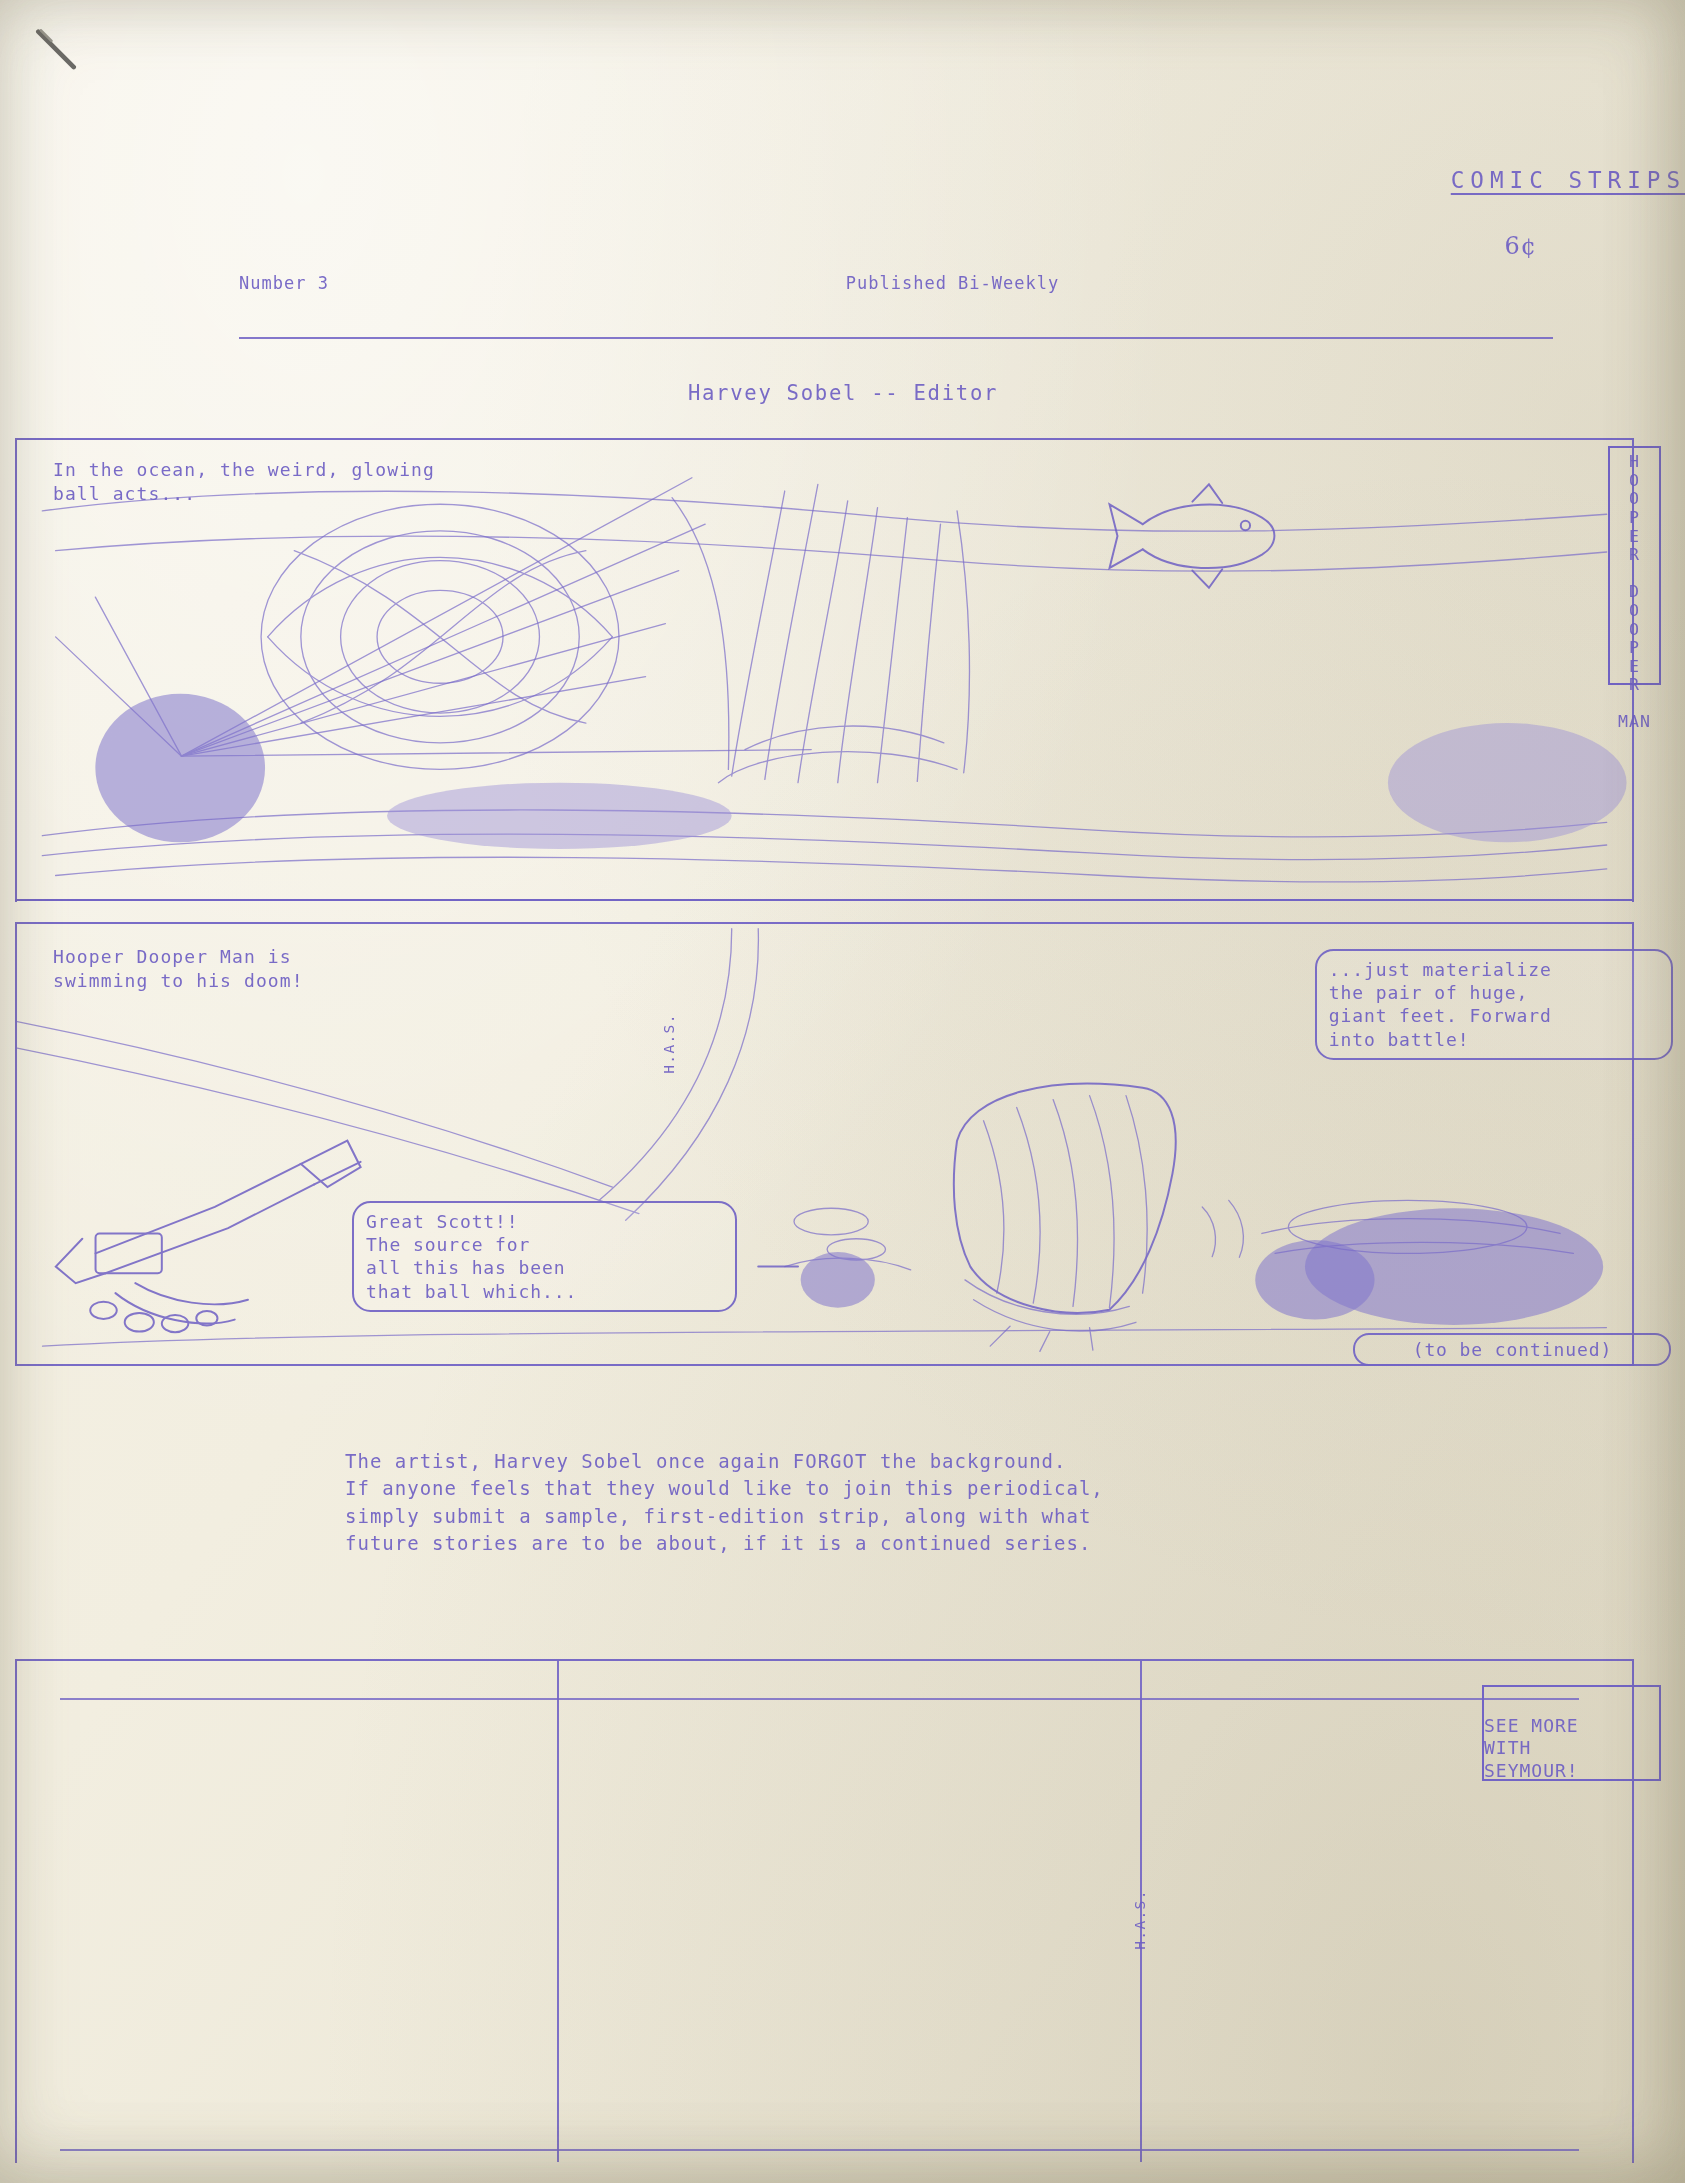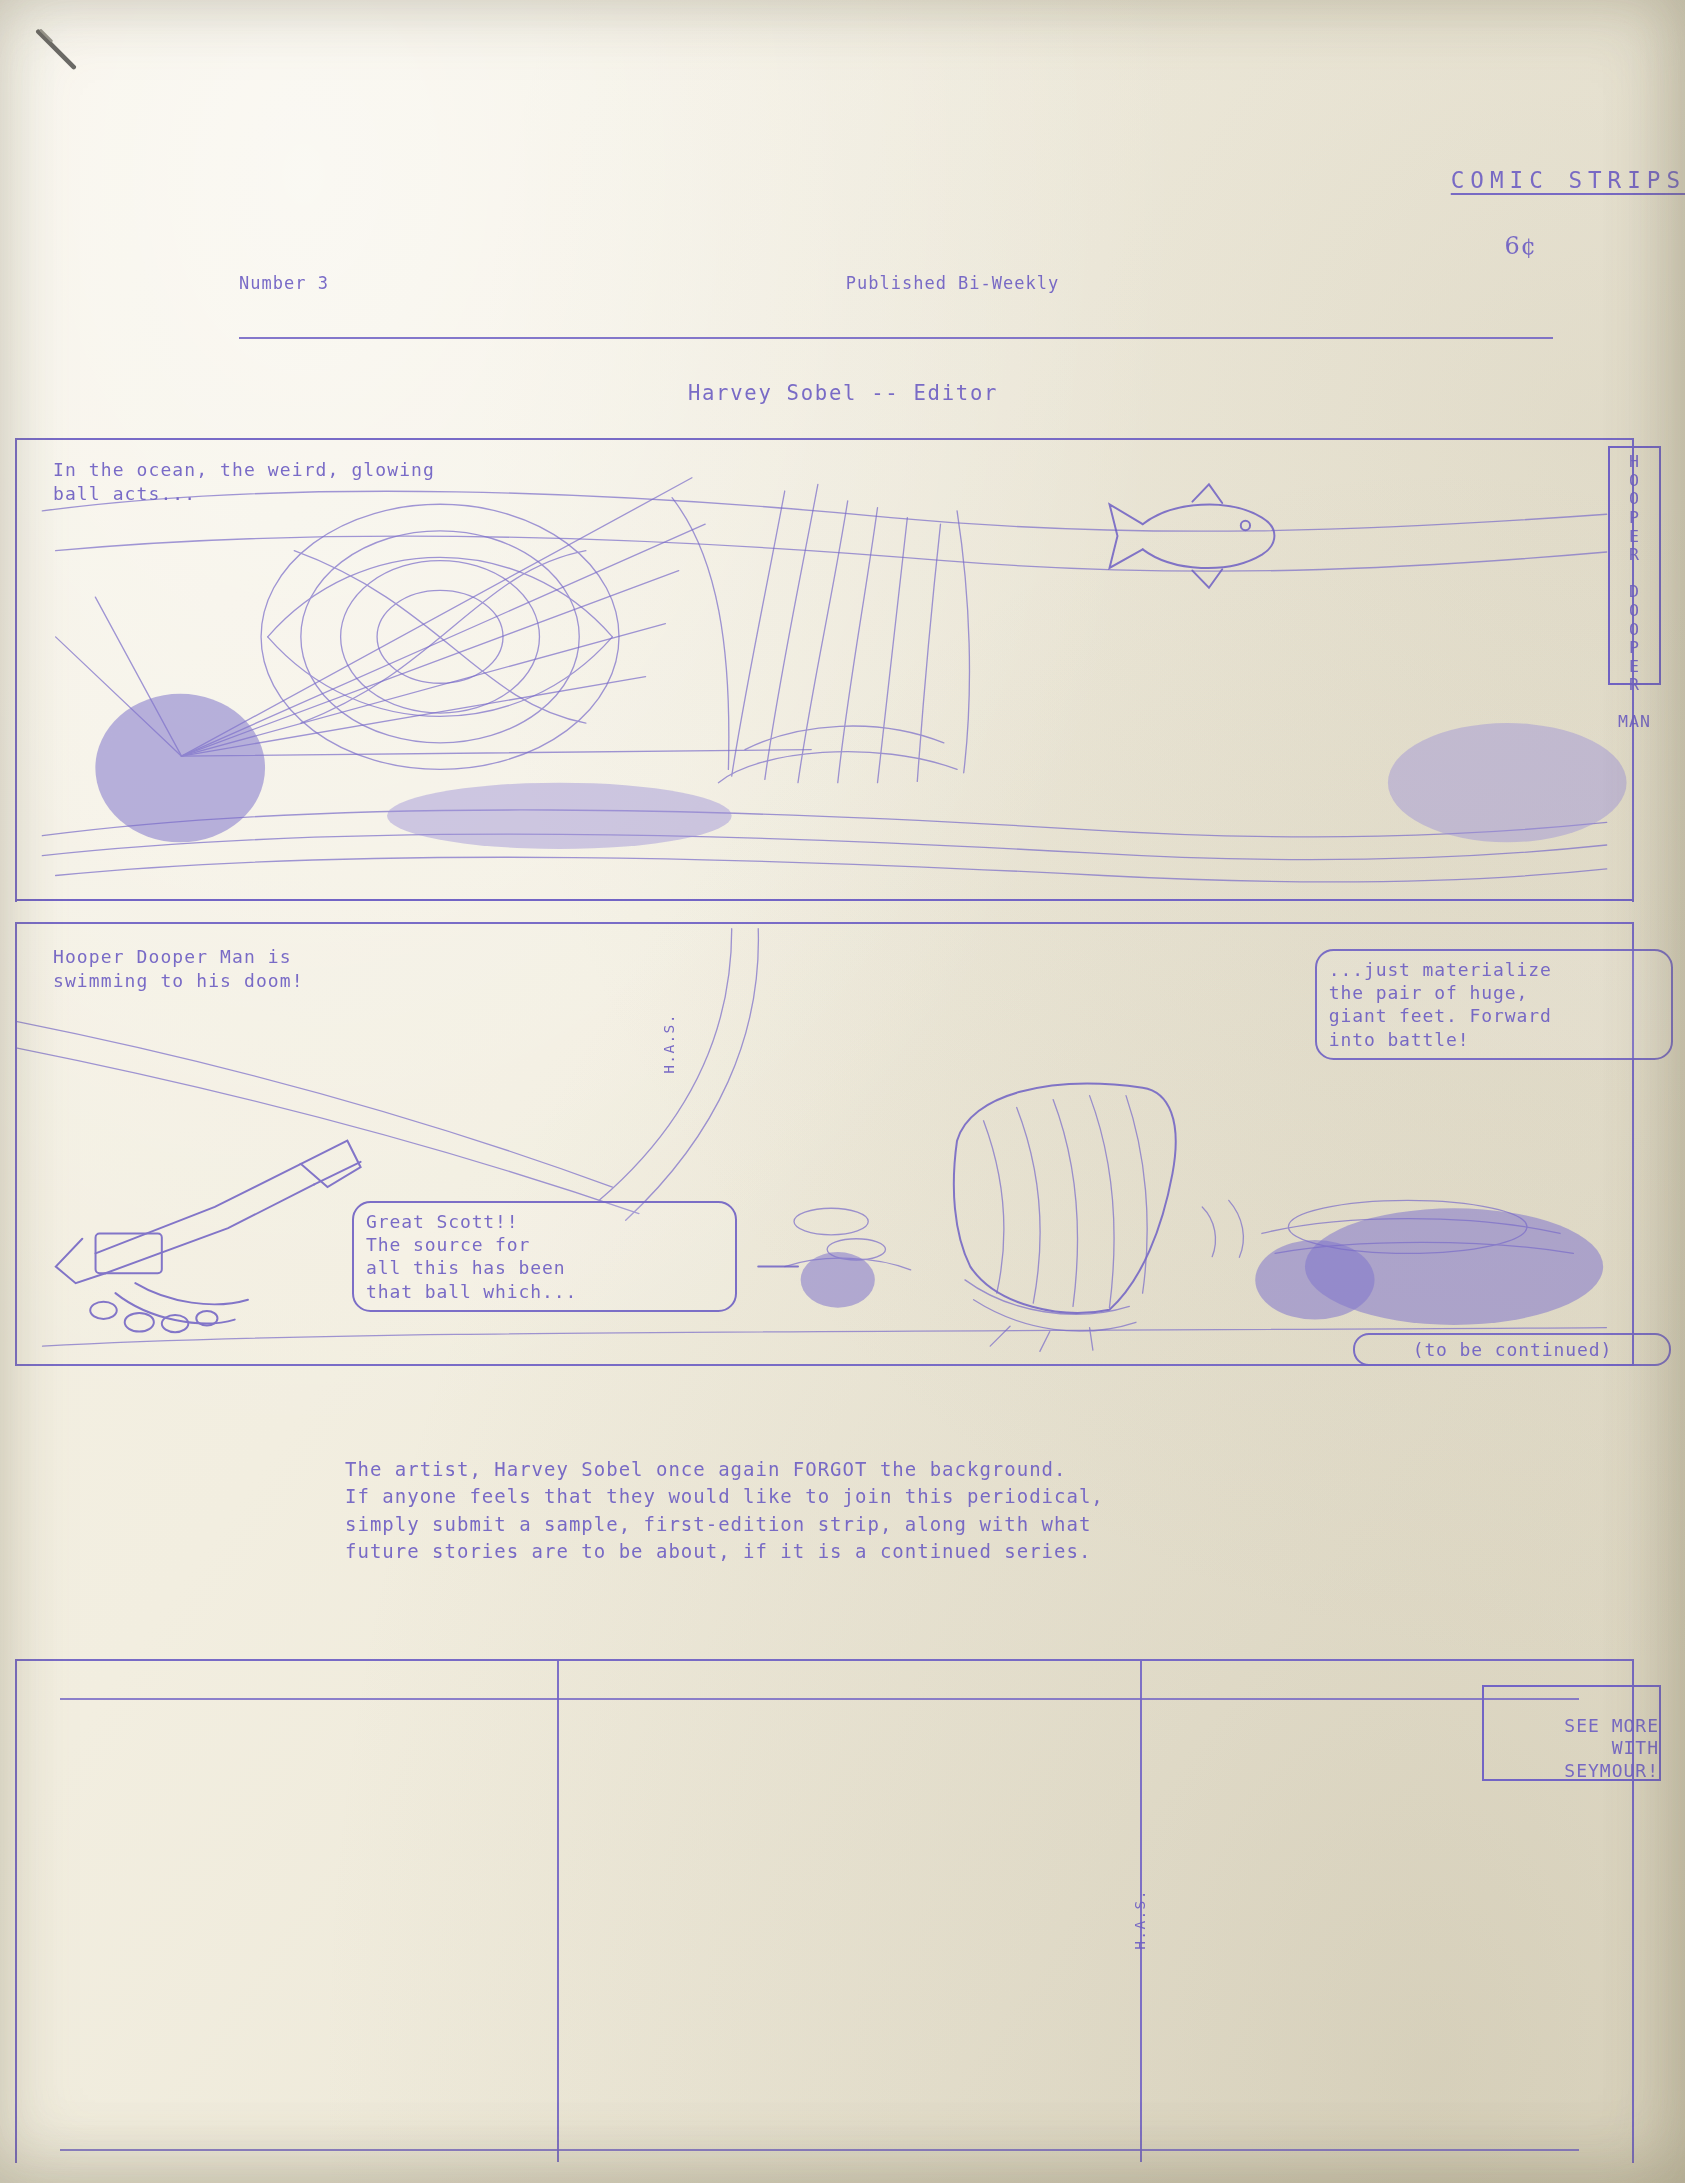--- a/index.html
+++ b/index.html
@@ -183,21 +183,21 @@
   #editorial {
     position: absolute;
     left: 345px;
     top: 1420px;
     width: 1227px;
     font-size: 19px;
     line-height: 1.45;
     letter-spacing: 1.1px;
     white-space: pre-line;
   }
-  #editorial .para2 { margin-top: 8px; }
+  #editorial .para2 { margin-top: 0; }
 
   
   .p3-div {
     position: absolute;
     width: 0;
     border-left: 2px solid #7264c5;
     opacity: 0.9;
   }
   #p3-div-1 { left: 557px; top: 1661px; height: 501px; }
   #p3-div-2 { left: 1140px; top: 1661px; height: 501px; }
@@ -217,21 +217,21 @@
     position: absolute;
     right: 25px;
     top: 1685px;
     width: 179px;
     height: 96px;
     border: 2px solid #7264c5;
     box-sizing: border-box;
     font-size: 18px;
     line-height: 1.25;
     letter-spacing: 0.9px;
-    text-align: right;
+    text-align: left;
     padding-top: 5.3px;
     white-space: pre-line;
   }
   .has-mark {
     position: absolute;
     font-size: 14.6px;
     letter-spacing: 1.3px;
     transform: rotate(-90deg);
     transform-origin: center;
   }

